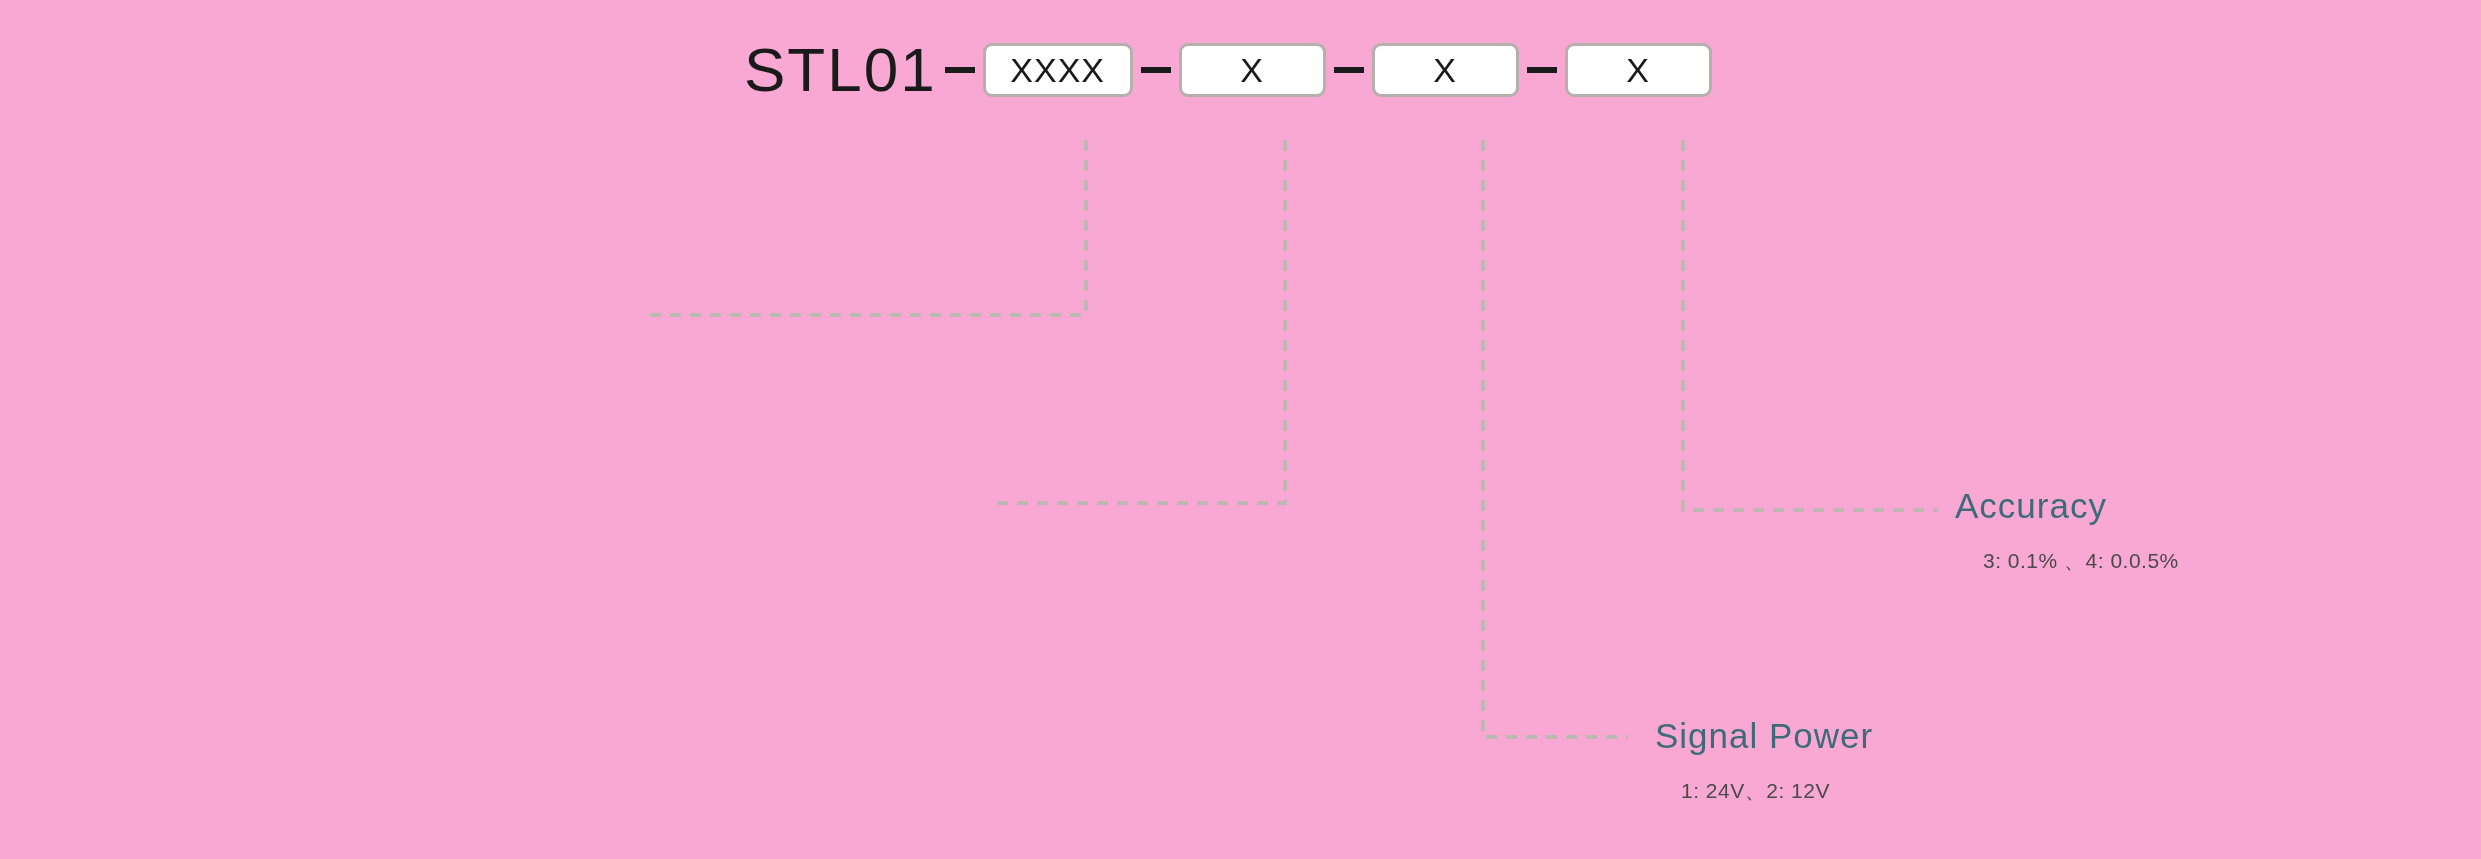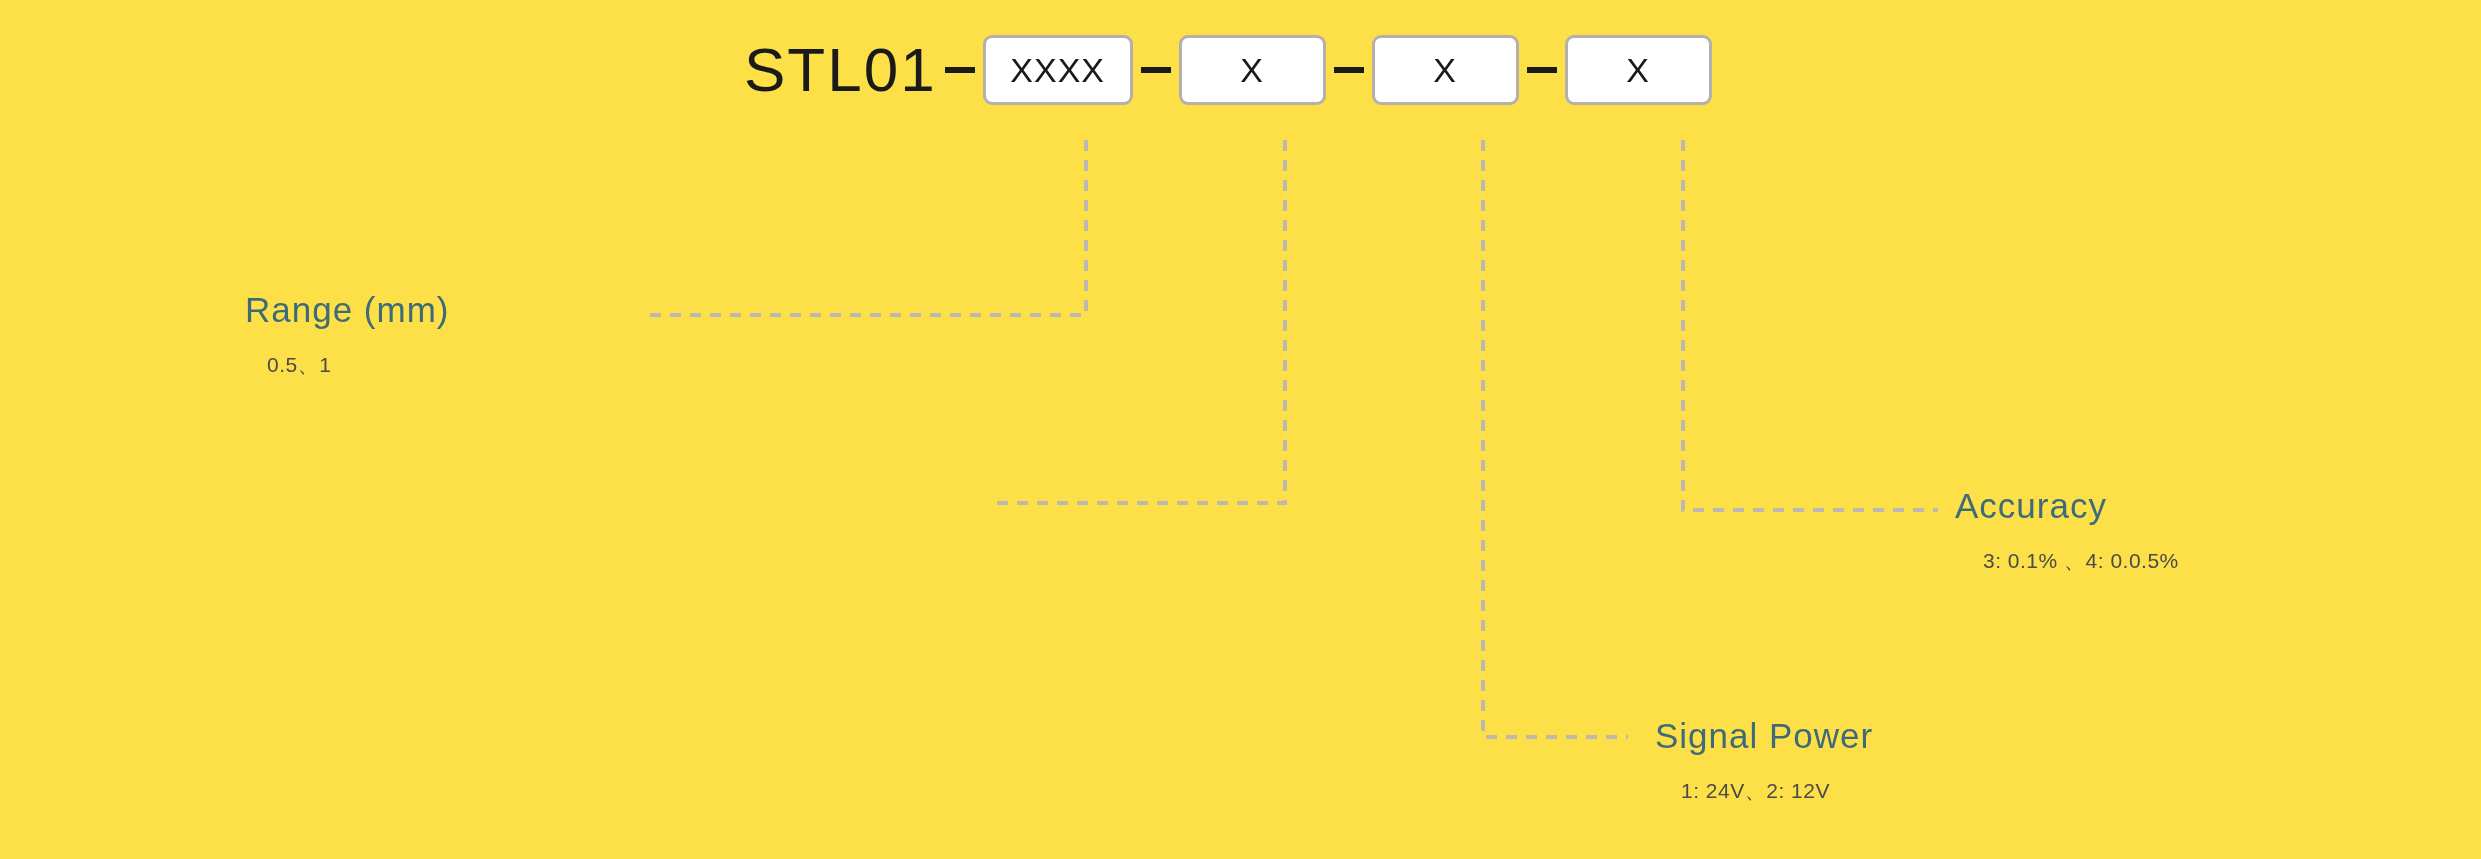--- a/index.html
+++ b/index.html
@@ -8,21 +8,21 @@
     background: #ffffff;
   }
   body {
     font-family: "Liberation Sans", sans-serif;
   }
 
   #stage {
     position: relative;
     width: 2481px;
     height: 859px;
-    background: #fde047;
+    background: #f9a8d4;
     overflow: hidden;
   }
 
   
   #model-code {
     position: absolute;
     left: 744px;
     top: 28px;
     display: flex;
     align-items: center;
@@ -45,21 +45,21 @@
     background: #1a1a1a;
     margin: 0 8px;
     flex: 0 0 auto;
   }
 
   .code-box {
     box-sizing: border-box;
     border: 3px solid #b5b0ac;
     border-radius: 9px;
     background: #ffffff;
-    height: 70px;
+    height: 54px;
     display: flex;
     align-items: center;
     justify-content: center;
     flex: 0 0 auto;
   }
   .code-box .code-text {
     font-size: 34px;
     color: #1a1a1a;
     letter-spacing: 1px;
     line-height: 1;
@@ -147,24 +147,20 @@
 
     <path class="leader" d="M 1086 140 L 1086 315 L 643 315"></path>
 
     <path class="leader" d="M 1285 140 L 1285 503 L 995 503"></path>
 
     <path class="leader" d="M 1483 140 L 1483 737 L 1628 737"></path>
 
     <path class="leader" d="M 1683 140 L 1683 510 L 1938 510"></path>
   </svg>
 
-  <div class="annot" style="left:245px; top:292px;">
-    <div class="annot-title">Range (mm)</div>
-    <div class="annot-sub sub-indent-1">0.5、1</div>
-  </div>
 
 
   <div class="annot" style="left:1955px; top:488px;">
     <div class="annot-title">Accuracy</div>
     <div class="annot-sub sub-indent-3">3: 0.1% 、4: 0.0.5%</div>
   </div>
 
   <div class="annot" style="left:1655px; top:718px;">
     <div class="annot-title">Signal Power</div>
     <div class="annot-sub sub-indent-4">1: 24V、2: 12V</div>

